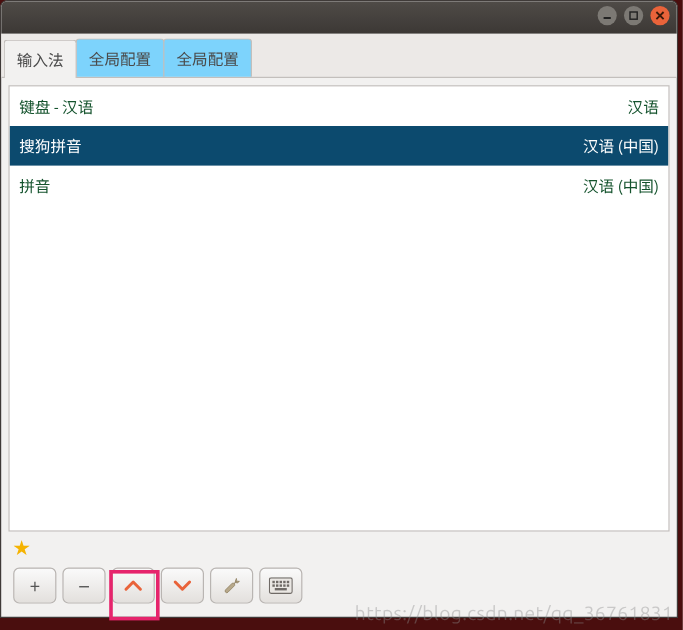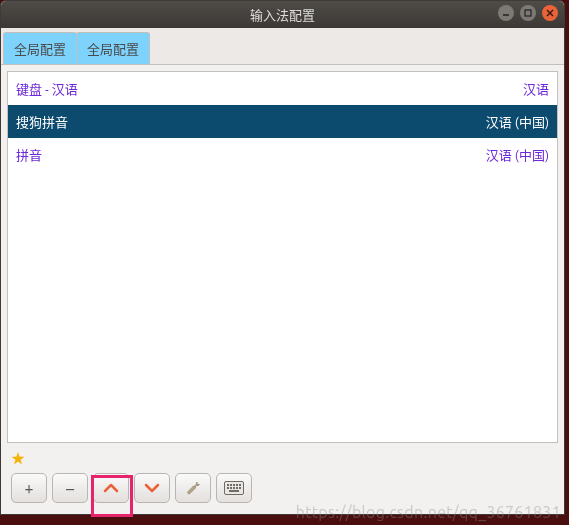--- a/index.html
+++ b/index.html
@@ -77,21 +77,21 @@
   .listbox {
     background: #fff;
     border: 1px solid #c3bfbc;
     height: 372px;
     overflow-y: auto;
   }
   .row {
     display: flex;
     justify-content: space-between;
     padding: 7px 8px;
-    color: #6d28d9;
+    color: #14532d;
     cursor: pointer;
   }
   .row.selected {
     background: #0c4a6e;
     color: #fff;
   }
   .hint {
     display: flex;
     align-items: center;
     padding: 4px 4px 2px 4px;
@@ -131,21 +131,20 @@
     font-size: 16px;
     pointer-events: none;
     letter-spacing: 0.3px;
   }
 </style>
 </head>
 <body>
 
 <div class="window">
   <div class="titlebar">
-    <span>输入法配置</span>
     <div class="win-controls">
       <div class="win-btn win-min">
         <svg width="8" height="8">
             <line x1="1" y1="6" x2="7" y2="6" stroke="#222" stroke-width="1.5"></line>
           </svg>
       </div>
       <div class="win-btn win-max">
         <svg width="8" height="8">
             <rect x="1" y="1" width="6" height="6" fill="none" stroke="#222" stroke-width="1.2"></rect>
           </svg>
@@ -153,20 +152,21 @@
       <div class="win-btn win-close">
         <svg width="8" height="8">
             <line x1="1" y1="1" x2="7" y2="7" stroke="#3a1a0a" stroke-width="1.5"></line>
             <line x1="7" y1="1" x2="1" y2="7" stroke="#3a1a0a" stroke-width="1.5"></line>
           </svg>
       </div>
     </div>
   </div>
 
   <div class="tabbar">
+    <div class="tab active">输入法</div>
     <div class="tab">全局配置</div>
     <div class="tab">全局配置</div>
   </div>
 
   <div class="content">
     <div class="listbox">
       <div class="row">
         <span>键盘 - 汉语</span>
         <span>汉语</span>
       </div>

